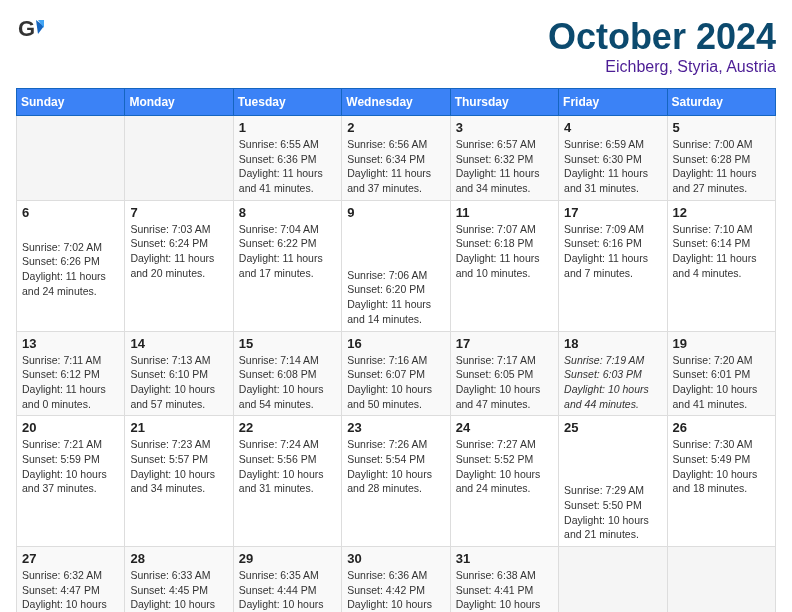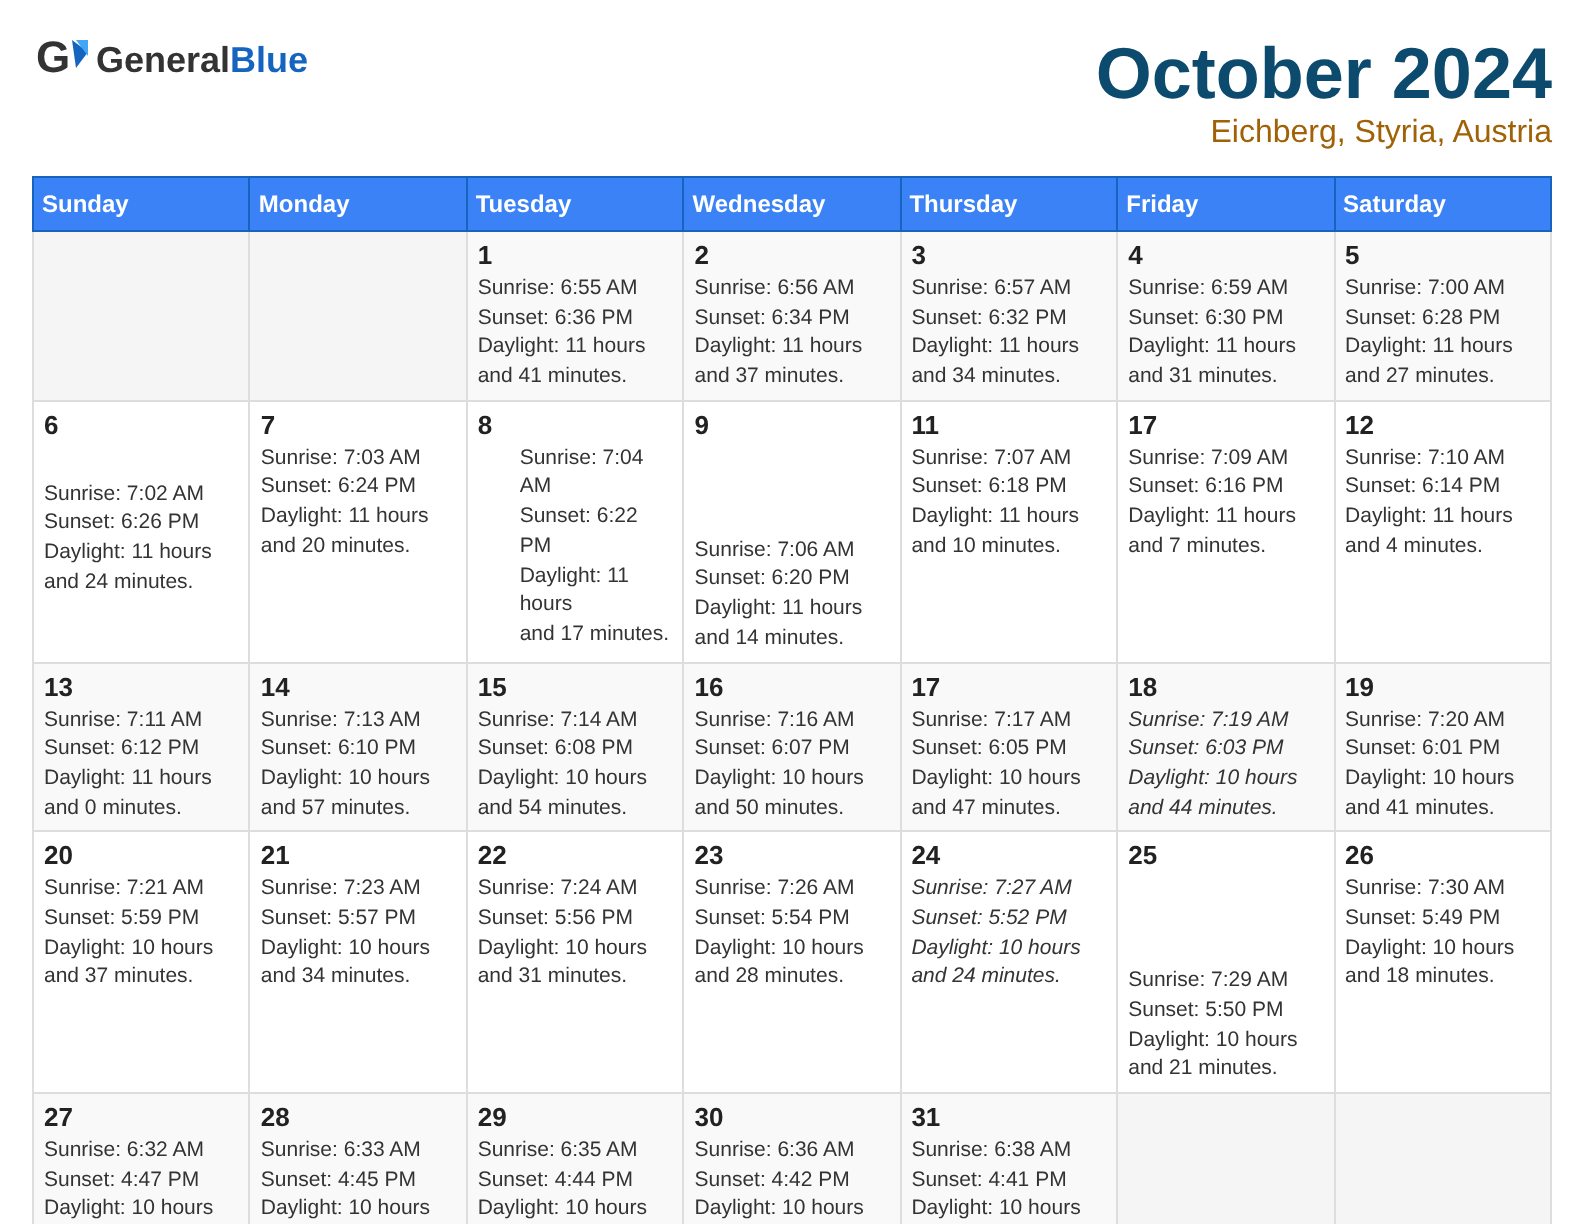--- a/index.html
+++ b/index.html
@@ -38,21 +38,21 @@
     .title-block {
       text-align: right;
     }
     .month-title {
       font-size: 36px;
       font-weight: bold;
       color: #0c4a6e;
     }
     .location {
       font-size: 16px;
-      color: #a16207;
+      color: #4c1d95;
     }
     .calendar {
       width: 100%;
       border-collapse: collapse;
       font-size: 11px;
     }
     .calendar thead tr {
       background-color: #3b82f6;
       color: #fff;
     }
@@ -95,23 +95,20 @@
 </head>
 <body>
 
 <div class="header">
   <div class="logo">
     <svg class="logo-icon" viewBox="0 0 28 28">
       <text x="2" y="20" font-size="22" font-weight="bold" fill="#333">G</text>
       <polygon points="20,4 28,10 22,18" fill="#1565c0"></polygon>
       <polygon points="22,4 28,4 28,12" fill="#42a5f5"></polygon>
     </svg>
-    <div>
-      <span class="logo-text-general">General</span><span class="logo-text-blue">Blue</span>
-    </div>
   </div>
   <div class="title-block">
     <div class="month-title">October 2024</div>
     <div class="location">Eichberg, Styria, Austria</div>
   </div>
 </div>
 
 <table class="calendar">
   <thead>
     <tr>
@@ -174,21 +171,21 @@
         </td>
         <td>
           <div class="day-number">7</div>
           <div class="day-info" style="white-space: pre-line;">Sunrise: 7:03 AM
 Sunset: 6:24 PM
 Daylight: 11 hours
 and 20 minutes.</div>
         </td>
         <td>
           <div class="day-number">8</div>
-          <div class="day-info" style="white-space: pre-line; margin-left: 21px;">Sunrise: 7:04 AM
+          <div class="day-info" style="white-space: pre-line;">Sunrise: 7:04 AM
 Sunset: 6:22 PM
 Daylight: 11 hours
 and 17 minutes.</div>
         </td>
         <td>
           <div class="day-number">9</div>
           <div class="day-info" style="white-space: pre-line; margin-top: 48px;">Sunrise: 7:06 AM
 Sunset: 6:20 PM
 Daylight: 11 hours
 and 14 minutes.</div>
@@ -290,21 +287,21 @@
         </td>
         <td>
           <div class="day-number">23</div>
           <div class="day-info" style="white-space: pre-line;">Sunrise: 7:26 AM
 Sunset: 5:54 PM
 Daylight: 10 hours
 and 28 minutes.</div>
         </td>
         <td>
           <div class="day-number">24</div>
-          <div class="day-info" style="white-space: pre-line; font-style: italic;">Sunrise: 7:27 AM
+          <div class="day-info" style="white-space: pre-line;">Sunrise: 7:27 AM
 Sunset: 5:52 PM
 Daylight: 10 hours
 and 24 minutes.</div>
         </td>
         <td>
           <div class="day-number">25</div>
           <div class="day-info" style="white-space: pre-line; margin-top: 48px;">Sunrise: 7:29 AM
 Sunset: 5:50 PM
 Daylight: 10 hours
 and 21 minutes.</div>

